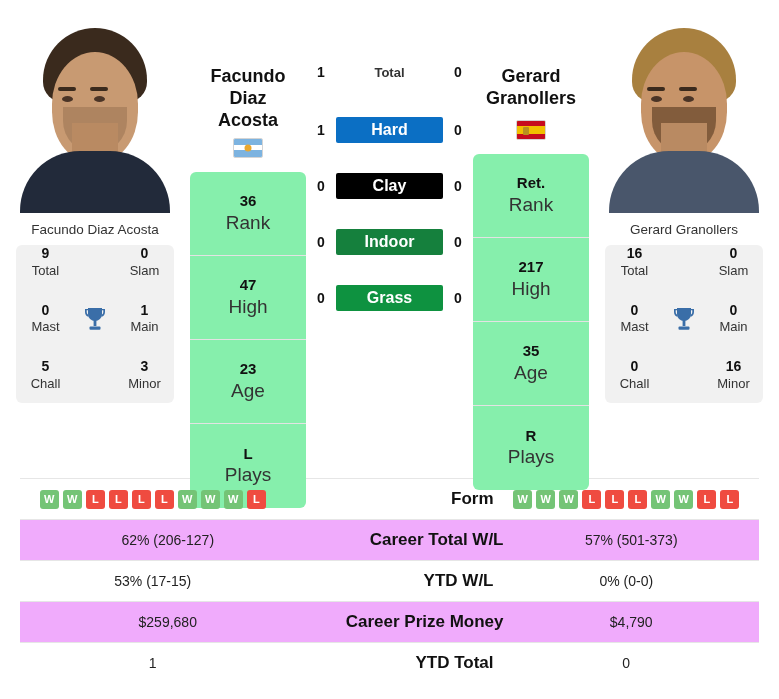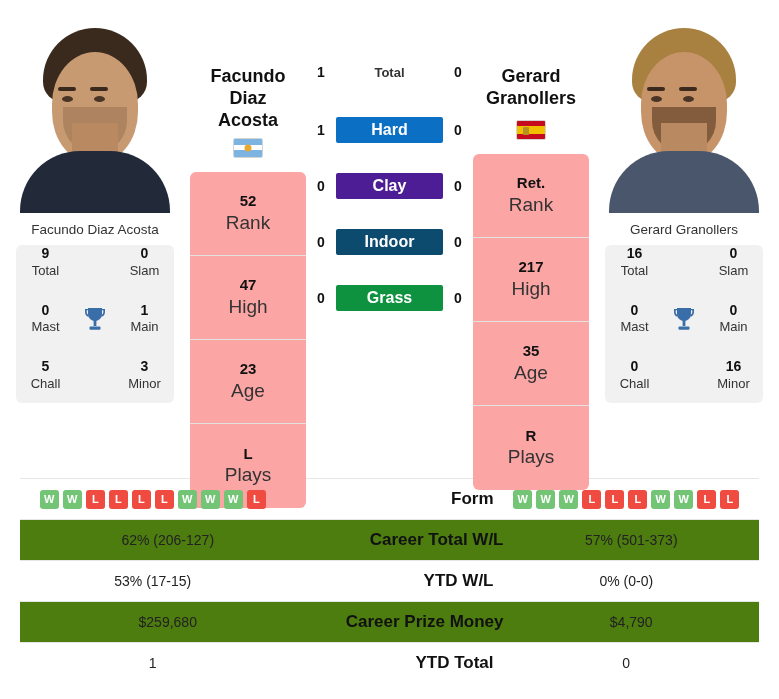--- a/index.html
+++ b/index.html
@@ -135,21 +135,21 @@
     content: ""; position: absolute; left: 0; right: 0;
     height: 5.3px; background: #c60b1e;
   }
   .flag.es::before { top: 0; } .flag.es::after { bottom: 0; }
   .flag.es .crest {
     position: absolute; width: 6px; height: 8px; left: 6px; top: 6px;
     background: #b8901f; border-radius: 1px; z-index: 2;
   }
 
   .scard {
-    background: #fca5a5;
+    background: #86efac;
     border-radius: 6px;
     overflow: hidden;
   }
   .srow {
     height: 84px;
     display: flex; flex-direction: column;
     align-items: center; justify-content: center;
     border-bottom: 1px solid #e3e3e3;
     line-height: 1.3;
   }
@@ -179,21 +179,21 @@
     border-radius: 2px;
   }
 
   
   .table { width: 739px; margin: 0 auto; }
   .trow {
     display: flex; align-items: center;
     min-height: 41px;
     border-top: 1px solid #e6e6e6;
   }
-  .trow.alt { background: #4d7c0f; padding-left: 20px; }
+  .trow.alt { background: #f0abfc; padding-left: 20px; }
   .tleft, .tright {
     flex: 1; text-align: center;
     font-size: 14px; color: #222;
   }
   .tmid {
     width: 208px; flex: 0 0 208px;
     text-align: right;
     font-size: 17px; font-weight: bold; color: #111;
   }
   .forms { display: flex; justify-content: center; gap: 4px; }
@@ -276,21 +276,21 @@
         <span>Facundo Diaz</span><br>
         <span>Acosta</span>
       </div>
       <div class="flagwrap">
         <div class="flag ar">
             <div class="sun"></div>
           </div>
       </div>
       <div class="scard">
         <div class="srow">
-          <div class="v">52</div>
+          <div class="v">36</div>
           <div class="k">Rank</div>
         </div>
         <div class="srow">
           <div class="v">47</div>
           <div class="k">High</div>
         </div>
         <div class="srow">
           <div class="v">23</div>
           <div class="k">Age</div>
         </div>
@@ -307,26 +307,26 @@
           <div class="h2h-label">Total</div>
           <div class="h2h-num">0</div>
         </div>
         <div class="h2h-row">
           <div class="h2h-num">1</div>
           <div class="pill" style="background: rgb(11, 111, 196);">Hard</div>
           <div class="h2h-num">0</div>
         </div>
         <div class="h2h-row">
           <div class="h2h-num">0</div>
-          <div class="pill" style="background: #4c1d95;">Clay</div>
+          <div class="pill" style="background: #000000;">Clay</div>
           <div class="h2h-num">0</div>
         </div>
         <div class="h2h-row">
           <div class="h2h-num">0</div>
-          <div class="pill" style="background: #0c4a6e;">Indoor</div>
+          <div class="pill" style="background: #15803d;">Indoor</div>
           <div class="h2h-num">0</div>
         </div>
         <div class="h2h-row">
           <div class="h2h-num">0</div>
           <div class="pill" style="background: rgb(14, 146, 64);">Grass</div>
           <div class="h2h-num">0</div>
         </div>
       </div>
 
     <div class="statcol">

